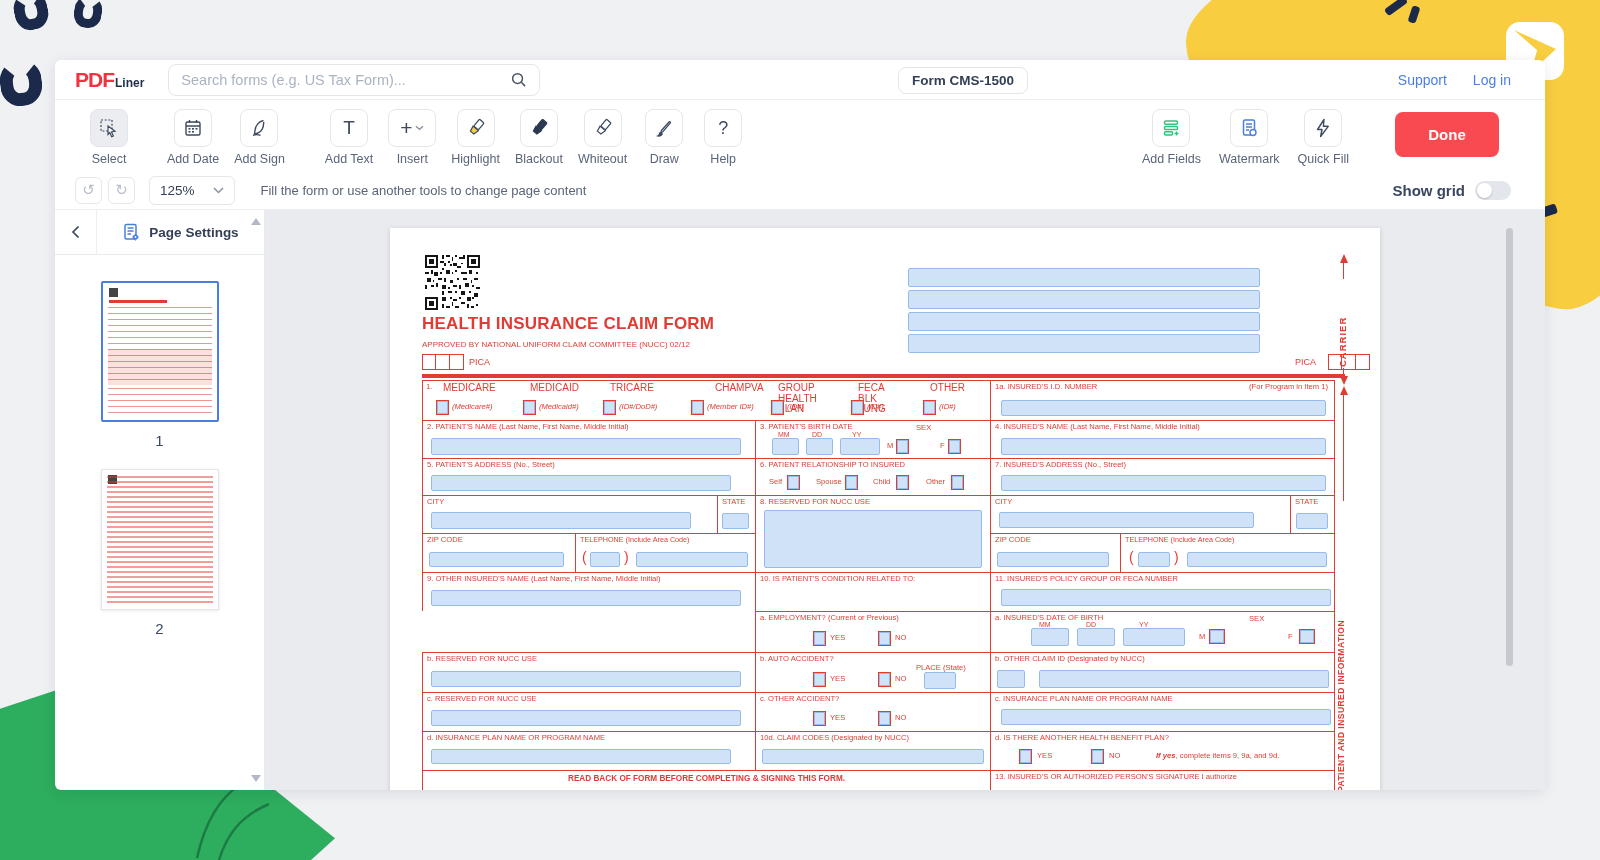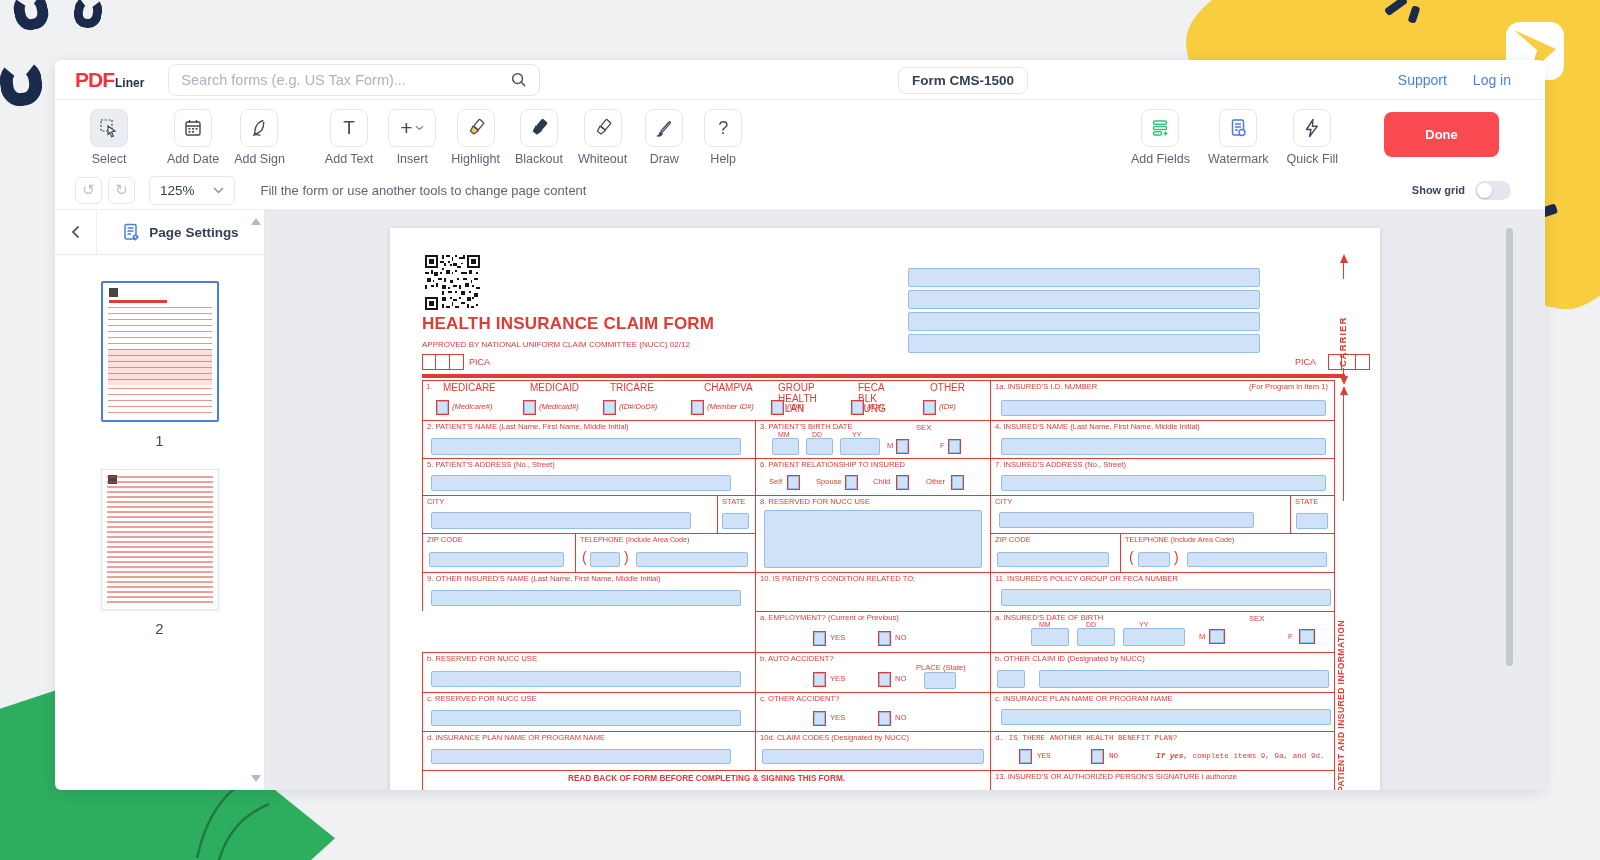--- a/index.html
+++ b/index.html
@@ -31,33 +31,33 @@
 
   
   .tb { height:71px; flex:none; display:flex; align-items:flex-start; padding:9px 0 0 20px; }
   .tool { display:flex; flex-direction:column; align-items:center; min-width:44px; cursor:pointer; }
   .tico { width:38px; height:38px; border:1px solid #e4e7ec; border-radius:8px; background:#fff; display:flex; align-items:center; justify-content:center; color:#3e4a61; }
   .tico.active { background:#ebedf1; border-color:#e2e4e9; }
   .tico.wide { width:48px; gap:3px; }
   .tlabel { font-size:12.5px; color:#5a6579; margin-top:5px; white-space:nowrap; }
   .gap1 { margin-left:36px; } .gap2 { margin-left:40px; } .tgap { margin-left:15px; }
   .tb-right { margin-left:auto; display:flex; align-items:flex-start; gap:18px; padding-right:46px; }
-  .done { margin-top:3px; margin-left:28px; width:115px; height:45px; background:#fa4a51; border:none; border-radius:8px;
-    color:#fff; font-size:13px; font-weight:bold; font-family:inherit; cursor:pointer; }
+  .done { margin-top:3px; margin-left:28px; width:104px; height:45px; background:#fa4a51; border:none; border-radius:8px;
+    color:#fff; font-size:15px; font-weight:bold; font-family:inherit; cursor:pointer; }
   .glyph { font-size:17px; font-weight:bold; color:#3e4a61; }
 
   
   .stb { height:39px; flex:none; border-bottom:1px solid #eceef2; display:flex; align-items:center; padding:0 34px 0 20px; }
   .sq { width:27px; height:27px; border:1px solid #e4e7ec; border-radius:6px; background:#fff; display:flex; align-items:center; justify-content:center;
     color:#b9c0cb; font-size:15px; cursor:pointer; }
   .zoomsel { margin-left:14px; height:29px; border:1px solid #e4e7ec; border-radius:6px; display:flex; align-items:center; gap:18px;
     padding:0 10px; font-size:13.5px; color:#333f56; cursor:pointer; }
   .hint { margin-left:26px; font-size:13px; color:#5a6579; }
   .grid-ctl { margin-left:auto; display:flex; align-items:center; gap:10px; }
-  .grid-lbl { font-size:11px; font-weight:bold; color:#3a4660; }
+  .grid-lbl { font-size:15px; font-weight:bold; color:#3a4660; }
   .toggle { width:36px; height:19px; border-radius:10px; background:#e3e6ec; position:relative; cursor:pointer; }
   .knob { position:absolute; left:2px; top:2px; width:15px; height:15px; border-radius:50%; background:#fff; box-shadow:0 1px 2px rgba(0,0,0,.2); }
 
   
   .content { flex:1; display:flex; min-height:0; }
   .sbar { width:210px; flex:none; border-right:1px solid #e7e9ee; position:relative; display:flex; flex-direction:column; }
   .shead { height:45px; flex:none; display:flex; align-items:stretch; border-bottom:1px solid #e7e9ee; }
   .backbtn { width:42px; display:flex; align-items:center; justify-content:center; border-right:1px solid #eceef2; cursor:pointer; }
   .psbtn { flex:1; display:flex; align-items:center; justify-content:center; gap:8px; font-size:13.5px; font-weight:bold; color:#333f56; cursor:pointer; }
   .thumbs { padding-top:26px; display:flex; flex-direction:column; align-items:center; }
@@ -470,21 +470,21 @@
               </div>
             </div>
           <div class="opt" style="left:180px;width:84px;">
               <div class="opt-label" style="margin-left:7px;">TRICARE</div>
             <div class="optcb">
                 <span class="cbi"></span>
                 <span class="it">(ID#/DoD#)</span>
               </div>
             </div>
           <div class="opt" style="left:268px;width:78px;">
-              <div class="opt-label" style="margin-left:13px;">CHAMPVA</div>
+              <div class="opt-label" style="margin-left:24px;">CHAMPVA</div>
             <div class="optcb">
                 <span class="cbi"></span>
                 <span class="it">(Member ID#)</span>
               </div>
             </div>
           <div class="opt" style="left:348px;width:56px;">
               <div class="opt-label" style="margin-left:7px;width:52px;">GROUP HEALTH PLAN</div>
             <div class="optcb">
                 <span class="cbi"></span>
                 <span class="it">(ID#)</span>
@@ -668,21 +668,21 @@
         </div>
 
         <div class="cell" style="left:32px;top:503px;width:333px;height:39px;">
           <span class="clabel">d. INSURANCE PLAN NAME OR PROGRAM NAME</span>
           <div class="fld" style="left:8px;top:17px;width:300px;height:15px;"></div>
         </div>
         <div class="cell" style="left:365px;top:503px;width:235px;height:39px;">
           <span class="clabel">10d. CLAIM CODES (Designated by NUCC)</span>
           <div class="fld" style="left:6px;top:17px;width:222px;height:15px;"></div>
         </div>
-        <div class="cell rt" style="left:600px;top:503px;width:345px;height:39px;font-family:Liberation Mono, monospace;">
+        <div class="cell rt" style="left:600px;top:503px;width:345px;height:39px;">
           <span class="clabel">d. IS THERE ANOTHER HEALTH BENEFIT PLAN?</span>
           <div class="box" style="left:28px;top:17px;"></div>
           <span class="ftext" style="left:46px;top:20px;">YES</span>
           <div class="box" style="left:100px;top:17px;"></div>
           <span class="ftext" style="left:118px;top:20px;">NO</span>
           <span class="ftext" style="left:165px;top:20px;"><span class="it b">If yes</span><span>, complete items 9, 9a, and 9d.</span></span>
         </div>
 
         <div class="cell" style="left:32px;top:542px;width:568px;height:40px;text-align:center;">
           <div class="b" style="padding-top:3px;font-size:8.2px;">READ BACK OF FORM BEFORE COMPLETING &amp; SIGNING THIS FORM.</div>

